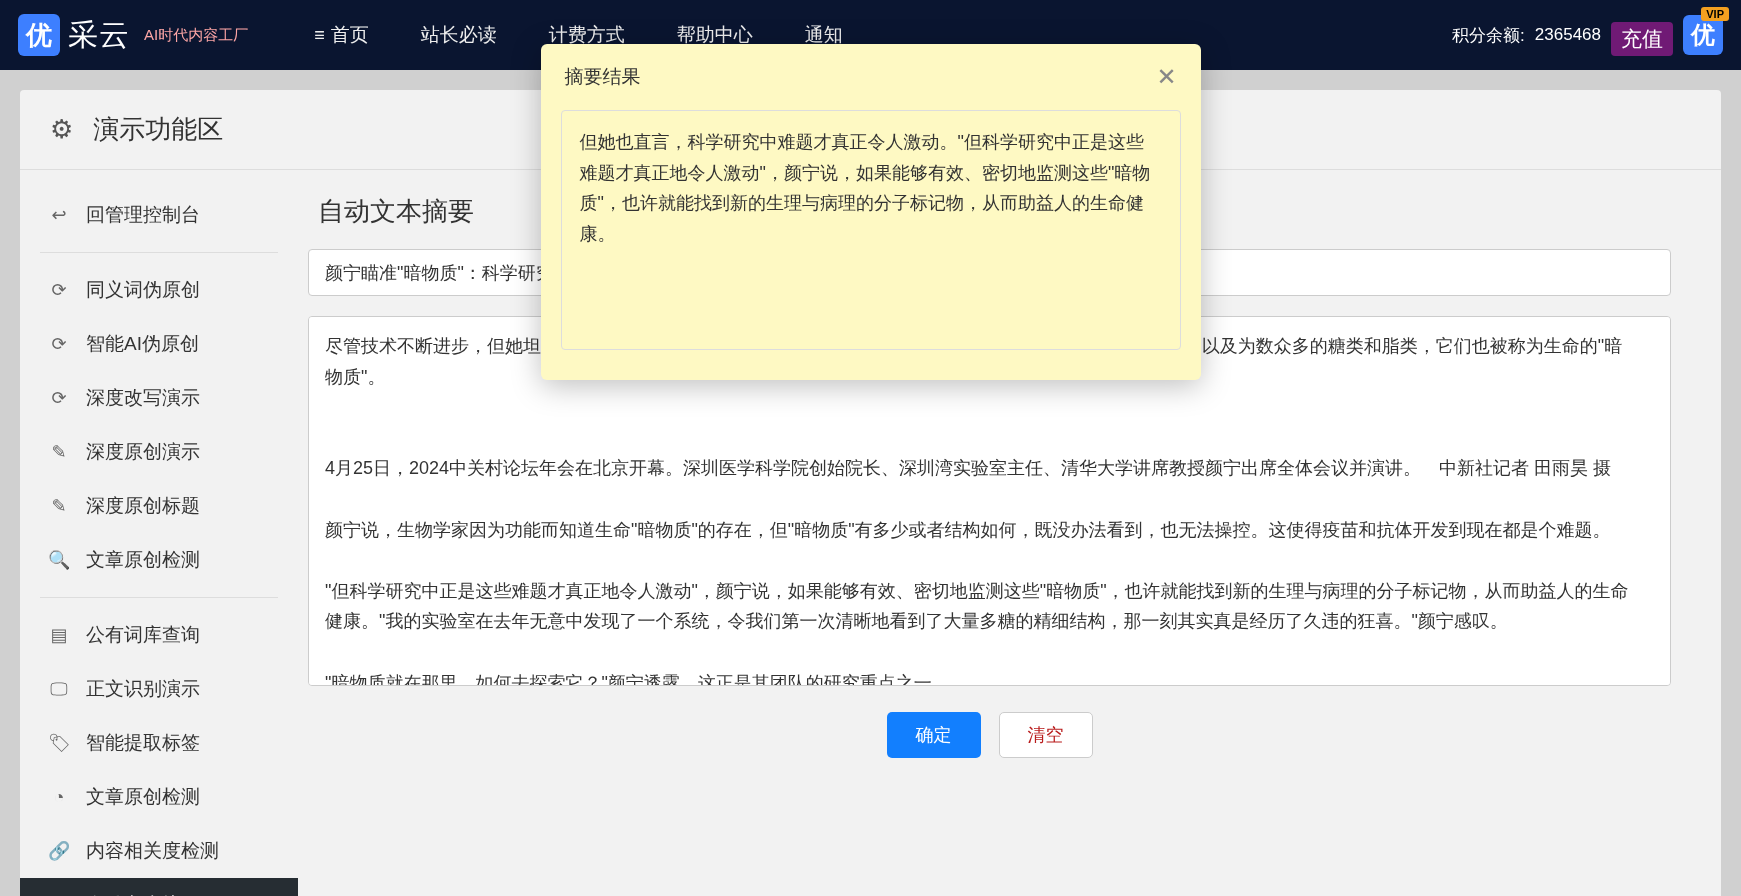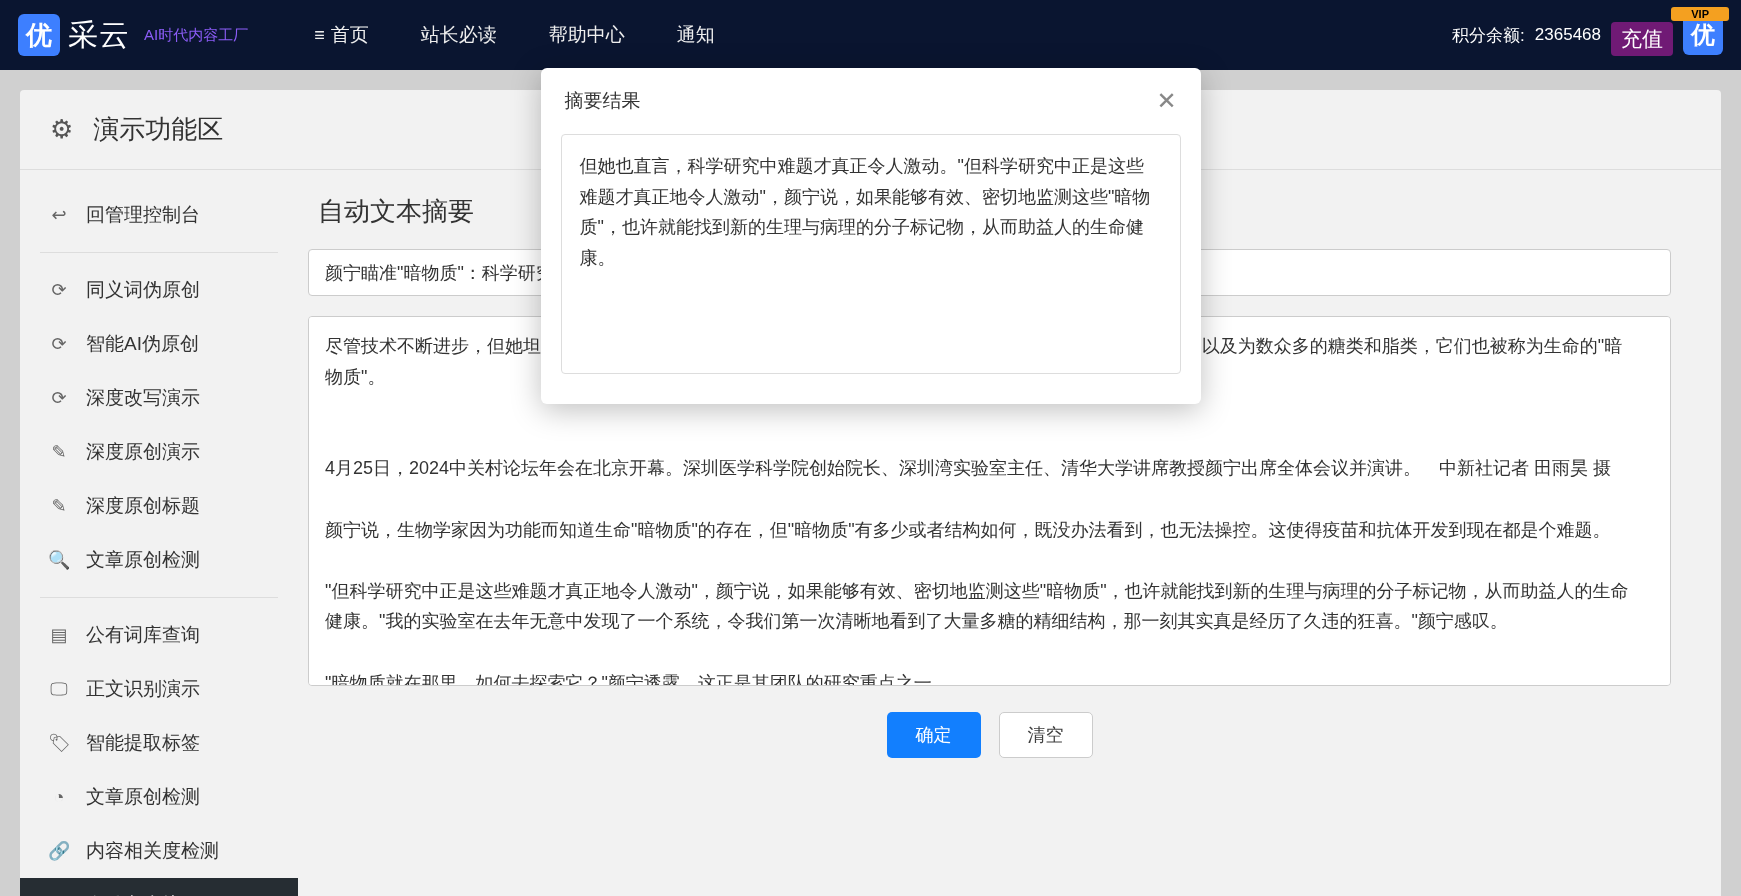--- a/index.html
+++ b/index.html
@@ -2,29 +2,29 @@
 <html><head>
 <meta charset="utf-8">
 <style>
 * { margin: 0; padding: 0; box-sizing: border-box; }
 body { font-family: "Microsoft YaHei", "PingFang SC", sans-serif; background: #d0d0d0; width: 1741px; height: 896px; overflow: hidden; position: relative; }
 
 
 .header { background: #0a1530; height: 70px; display: flex; align-items: center; padding: 0 18px; color: #fff; position: relative; }
 .logo-box { width: 42px; height: 42px; background: #3d7fff; border-radius: 6px; display: flex; align-items: center; justify-content: center; font-size: 26px; font-weight: bold; color: #fff; margin-right: 8px; }
 .brand-text { font-size: 30px; font-weight: 400; letter-spacing: 1px; margin-right: 14px; }
-.brand-sub { font-size: 15px; color: #8b5cf6; margin-right: 40px; }
+.brand-sub { font-size: 15px; color: #fca5a5; margin-right: 40px; }
 .nav { display: flex; gap: 0; }
 .nav-item { padding: 0 26px; height: 70px; display: flex; align-items: center; font-size: 19px; color: #eee; cursor: pointer; }
 .nav-item.active { background: #1a2a4a; }
 .nav-item .menu-icon { margin-right: 6px; font-size: 18px; }
 .header-right { margin-left: auto; display: flex; align-items: center; gap: 10px; font-size: 17px; }
 .recharge-btn { background: #701a75; padding: 3px 10px; border-radius: 4px; font-size: 21px; cursor: pointer; color:#fff;margin-top:8px; }
 .vip-logo { position: relative; width: 40px; height: 40px; background: #3d7fff; border-radius: 6px; display: flex; align-items: center; justify-content: center; font-size: 24px; font-weight: bold; }
-.vip-badge { position: absolute; top: -8px; right: -6px; background: #f4a020; color: #000; font-size: 11px; font-weight: bold; padding: 1px 20px; border-radius: 3px; }
+.vip-badge { position: absolute; top: -8px; right: -6px; background: #f4a020; color: #000; font-size: 11px; font-weight: bold; padding: 1px 5px; border-radius: 3px; }
 
 
 .page { padding: 20px; }
 .panel { background: #f2f2f2; border-radius: 4px; }
 
 .panel-header { display: flex; align-items: center; padding: 22px 30px; font-size: 26px; color: #333; border-bottom: 1px solid #ddd; }
 .panel-header .gear { margin-right: 20px; font-size: 26px; color: #555; }
 
 .body-row { display: flex; }
 .sidebar { width: 278px; padding: 18px 0; }
@@ -38,43 +38,44 @@
 .content-title { font-size: 26px; color: #333; margin-bottom: 20px; padding-left: 10px;}
 .input-line { width: 100%; border: 1px solid #ccc; border-radius: 4px; background: #fff; padding: 12px 16px; font-size: 18px; color: #333; margin-bottom: 20px; }
 .textarea-box { width: 100%; height: 370px; border: 1px solid #ccc; border-radius: 4px; background: #fff; padding: 14px 34px 14px 16px; font-size: 18px; line-height: 1.7; color: #333; overflow-y: scroll; resize: none; font-family: inherit; white-space: pre-wrap; }
 .textarea-box::-webkit-scrollbar { width: 18px; }
 .textarea-box::-webkit-scrollbar-track { background: #eee; }
 .textarea-box::-webkit-scrollbar-thumb { background: #bbb; border-radius: 2px; }
 
 .btns { display: flex; justify-content: center; gap: 18px; margin-top: 22px; }
 .btn { padding: 10px 28px; border-radius: 5px; font-size: 18px; cursor: pointer; border: 1px solid transparent; }
 .btn-primary { background: #127ffe; color: #fff; }
-.btn-default { background: #fff; border-color: #ccc; color: #404040; }
+.btn-default { background: #fff; border-color: #ccc; color: #b91c1c; }
 
 
 .overlay { position: absolute; top: 0; left: 0; right: 0; bottom: 0; background: rgba(0,0,0,0); display: flex; justify-content: center; align-items: flex-start; }
-.modal { width: 660px; background: #ffffff; border-radius: 6px; box-shadow: 0 6px 30px rgba(0,0,0,0.25); margin-top: 68px; }
+.modal { width: 660px; background: #fef9c3; border-radius: 6px; box-shadow: 0 6px 30px rgba(0,0,0,0.25); margin-top: 44px; }
 .modal-head { display: flex; justify-content: space-between; align-items: center; padding: 20px 24px; font-size: 19px; color: #333; }
 .modal-close { font-size: 24px; color: #888; cursor: pointer; line-height: 1; }
 .modal-body { padding: 0 20px 30px 20px; }
 .modal-text { border: 1px solid #ddd; border-radius: 4px; padding: 16px 18px; font-size: 18px; line-height: 1.7; color: #333; min-height: 240px; }
 </style>
 </head>
 <body>
 
 <div class="header">
   <div class="logo-box">优</div>
   <div class="brand-text">采云</div>
   <div class="brand-sub">AI时代内容工厂</div>
   <div class="nav">
     <div class="nav-item">
         <span class="menu-icon">≡</span>
         <span>首页</span>
       </div>
     <div class="nav-item">站长必读</div>
+    <div class="nav-item">计费方式</div>
     <div class="nav-item">帮助中心</div>
     <div class="nav-item">通知</div>
   </div>
   <div class="header-right">
     <span>积分余额:</span>
     <span>2365468</span>
     <span class="recharge-btn">充值</span>
     <div class="vip-logo">
       <span>优</span>
       <span class="vip-badge">VIP</span>

